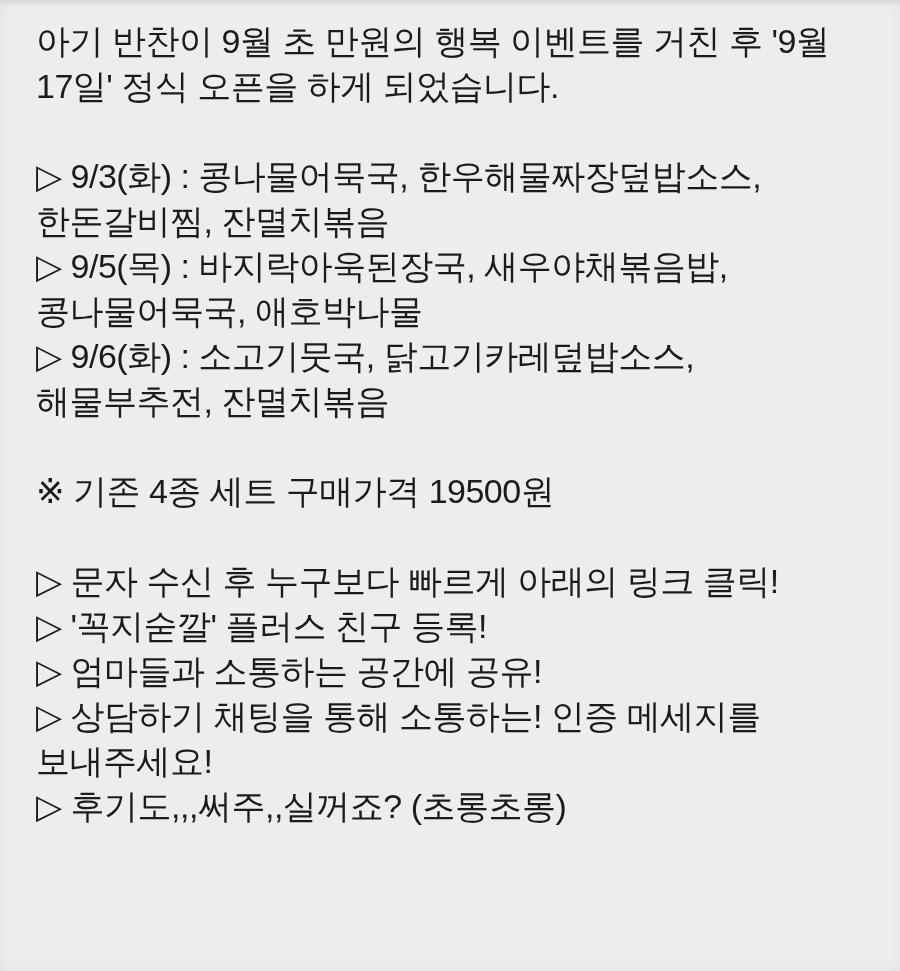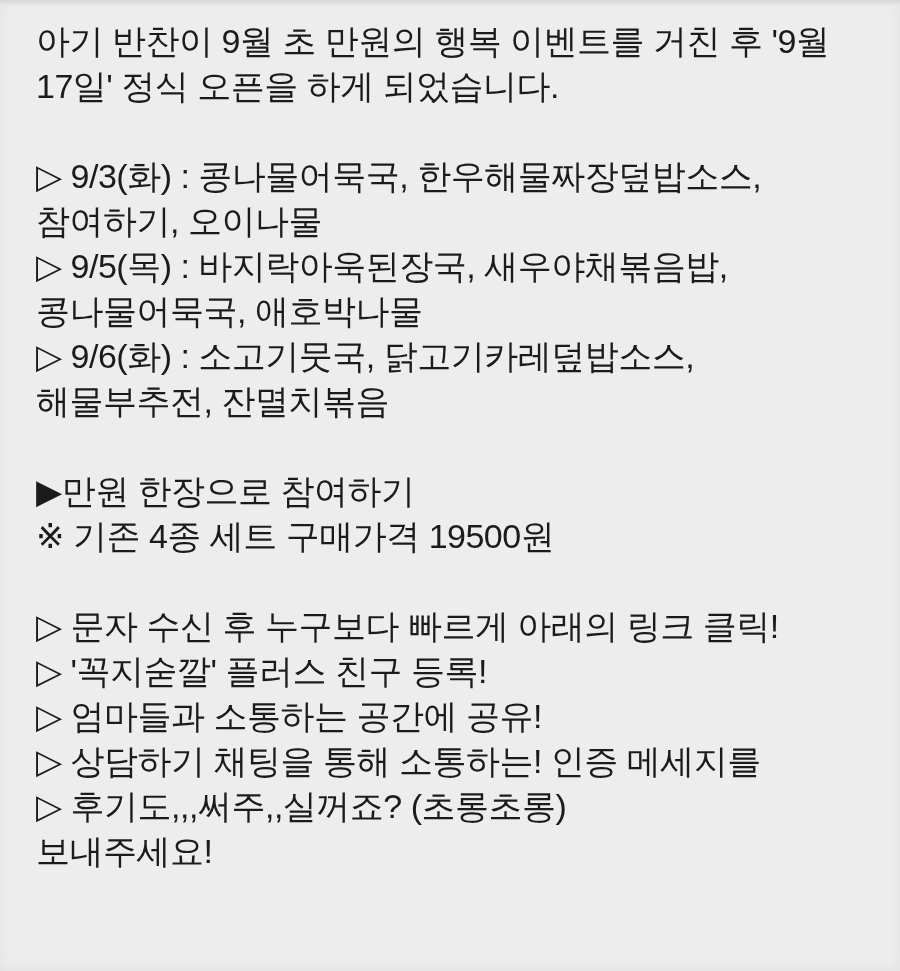--- a/index.html
+++ b/index.html
@@ -48,34 +48,33 @@
 
 <div class="doc">
 
   <section class="section">
     <div class="line">아기 반찬이 9월 초 만원의 행복 이벤트를 거친 후 '9월</div>
     <div class="line">17일' 정식 오픈을 하게 되었습니다.</div>
   </section>
 
   <section class="section">
     <div class="line">▷ 9/3(화) : 콩나물어묵국, 한우해물짜장덮밥소스,</div>
-    <div class="line">참여하기, 오이나물</div>
+    <div class="line">한돈갈비찜, 잔멸치볶음</div>
     <div class="line">▷ 9/5(목) : 바지락아욱된장국, 새우야채볶음밥,</div>
     <div class="line">콩나물어묵국, 애호박나물</div>
     <div class="line">▷ 9/6(화) : 소고기뭇국, 닭고기카레덮밥소스,</div>
     <div class="line">해물부추전, 잔멸치볶음</div>
   </section>
 
   <section class="section">
-    <div class="line">▶만원 한장으로 참여하기</div>
     <div class="line">※ 기존 4종 세트 구매가격 19500원</div>
   </section>
 
   <section class="section">
     <div class="line">▷ 문자 수신 후 누구보다 빠르게 아래의 링크 클릭!</div>
     <div class="line">▷ '꼭지숟깔' 플러스 친구 등록!</div>
     <div class="line">▷ 엄마들과 소통하는 공간에 공유!</div>
     <div class="line">▷ 상담하기 채팅을 통해 소통하는! 인증 메세지를</div>
+    <div class="line">보내주세요!</div>
     <div class="line">▷ 후기도,,,써주,,실꺼죠? (초롱초롱)</div>
-    <div class="line">보내주세요!</div>
   </section>
 
 </div>
 
 </body></html>

